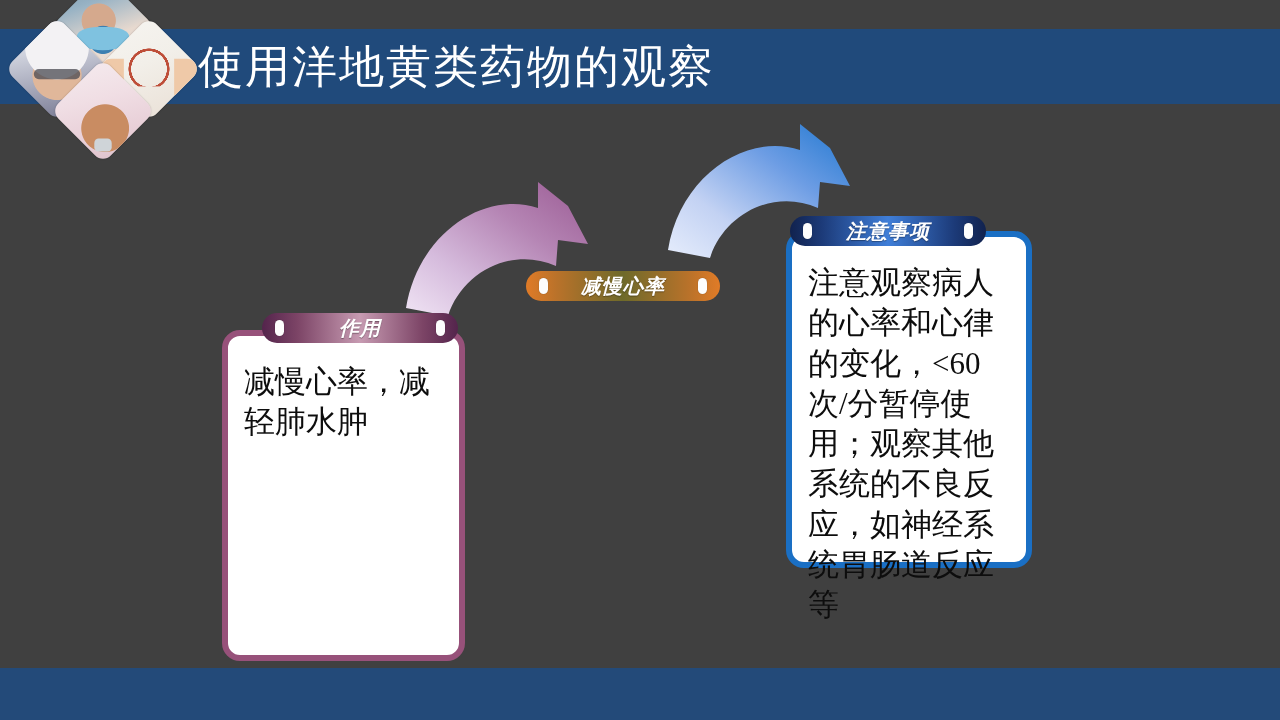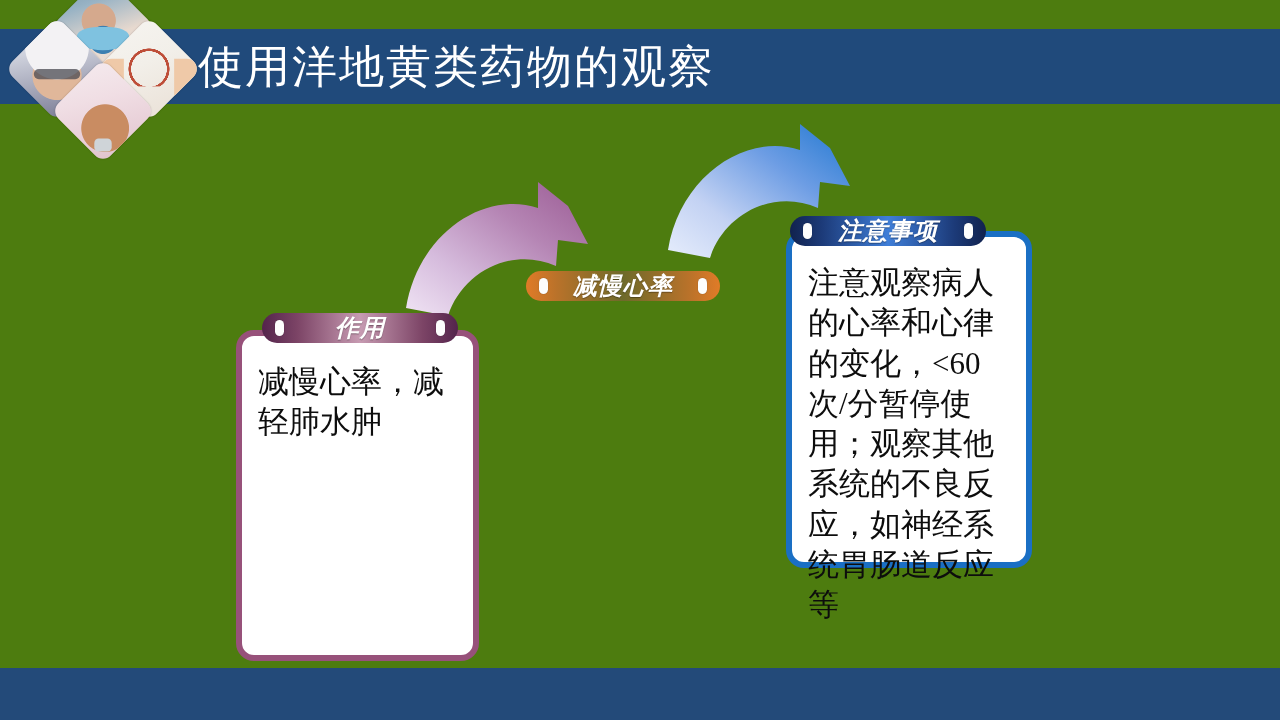--- a/index.html
+++ b/index.html
@@ -12,21 +12,21 @@
     height: 720px;
     position: relative;
     overflow: hidden;
     font-family: "Liberation Serif", "DejaVu Serif", serif;
   }
 
   
   #slide {
     position: absolute;
     inset: 0;
-    background: #4d7c0f;
+    background: #404040;
     padding-left: 24px;
   }
 
   
   .header-band {
     position: absolute;
     left: 0;
     top: 29px;
     width: 1280px;
     height: 75px;
@@ -168,39 +168,39 @@
     top: 26px;
     font-family: "Liberation Serif", "DejaVu Serif", serif;
     font-size: 31px;
     line-height: 1.30;
     color: #0d0d0d;
     letter-spacing: 0px;
     word-break: break-all;
   }
 
   
-  #card-effect  { left: 236px; top: 330px; width: 243px; height: 331px; border-color: #97517a; }
+  #card-effect  { left: 222px; top: 330px; width: 243px; height: 331px; border-color: #97517a; }
   #card-usage   { left: 497px; top: 286px; width: 248px; height: 331px; border-color: #e8812e; }
   #card-caution { left: 762px; top: 231px; width: 246px; height: 337px; border-color: #1a6fc4; margin-left: 24px; }
 
   
   .pill {
     position: absolute;
     height: 30px;
     border-radius: 15px;
     box-sizing: border-box;
     display: flex;
     align-items: center;
     justify-content: center;
   }
   .pill-label {
     font-family: "Liberation Serif", "DejaVu Serif", serif;
     font-style: italic;
     font-weight: bold;
-    font-size: 24px;
+    font-size: 20px;
     color: #ffffff;
     letter-spacing: 1px;
     text-shadow: 0 1px 1px rgba(0,0,0,.35);
     position: relative;
     z-index: 2;
   }
   .screw {
     position: absolute;
     top: 7px;
     width: 9px;

